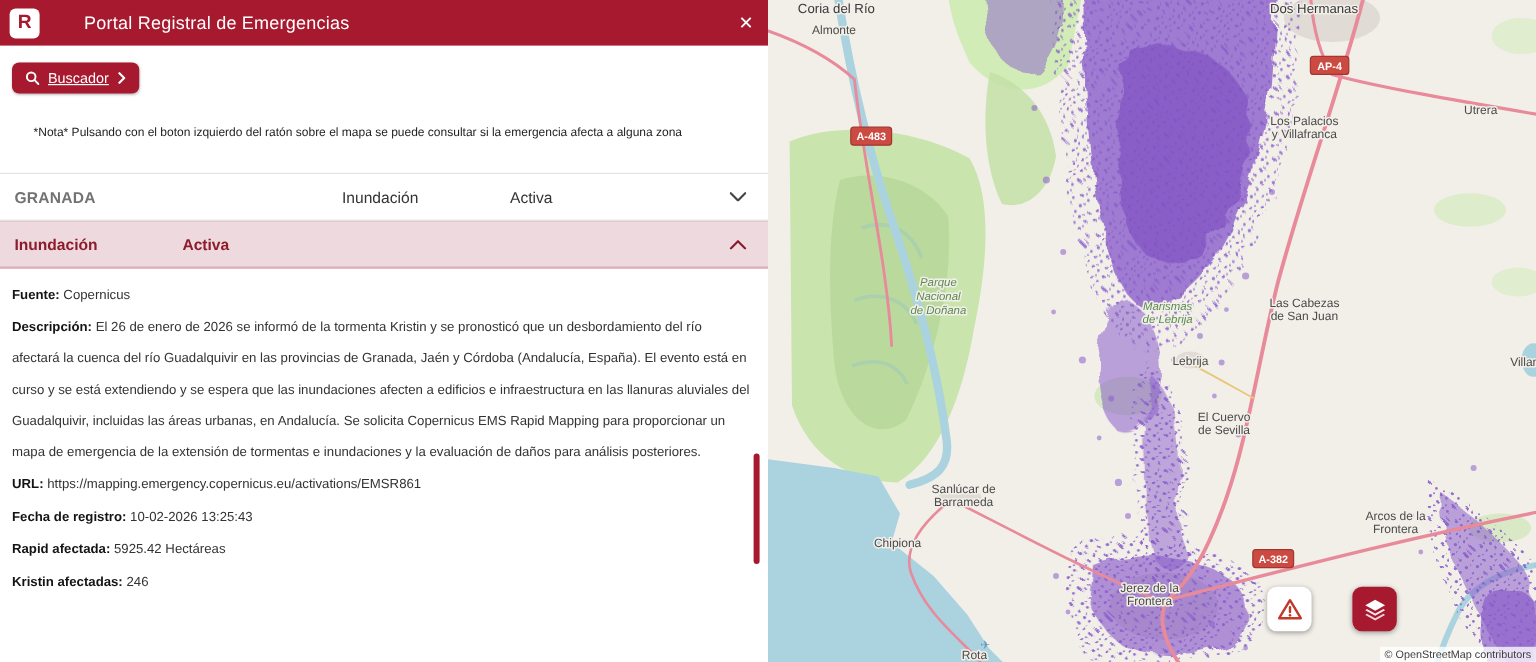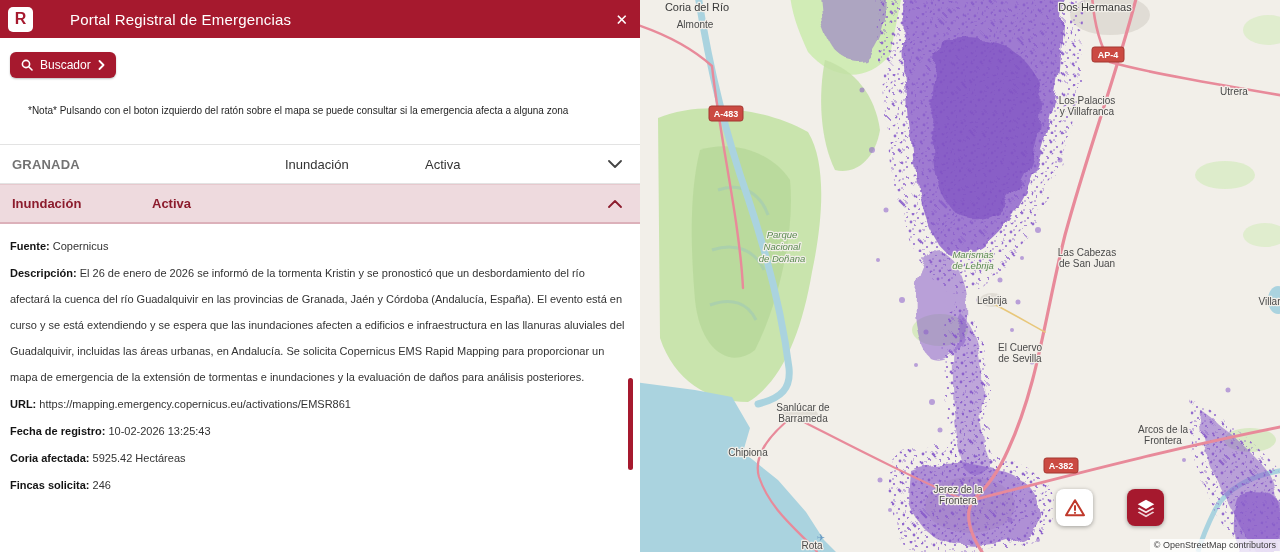--- a/index.html
+++ b/index.html
@@ -12,21 +12,21 @@
   
   .panel { position:relative; width:640px; height:552px; background:#fff; flex:none; overflow:hidden; }
   .panel-header { display:flex; align-items:center; height:38px; background:var(--red); color:#fff; padding:0 12px 0 8px; }
   .logo { width:25px; height:25px; background:#fff; border-radius:5px; display:grid; place-items:center; margin-right:9px; }
   .logo span { color:var(--red); font-weight:700; font-size:16px; line-height:1; }
   .panel-title { font-size:15px; font-weight:400; flex:1; letter-spacing:.2px;margin-left:28px; }
   .close-btn { background:none; border:none; color:#fff; font-size:15px; cursor:pointer; line-height:1; }
 
   .buscador { display:inline-flex; align-items:center; gap:7px; margin:14px 0 0 10px;
     background:var(--red); color:#fff; border:none; border-radius:6px; padding:6px 11px;
-    font-size:12px; font-family:inherit; cursor:pointer; box-shadow:0 1px 2px rgba(0,0,0,.25); }
+    font-size:12px; font-family:inherit; cursor:pointer; box-shadow:0 1px 2px rgba(0,0,0,.25);text-decoration:underline; }
   .note { margin:27px 28px 0; font-size:10px; color:#1e1e1e; }
 
   .rows { margin-top:28px; border-top:1px solid #e3e3e3; }
   .erow { display:flex; align-items:center; height:39px; border-bottom:1px solid #e3e3e3;
     padding:0 16px 0 12px; font-size:13px; color:#333; cursor:pointer; background:#fff; }
   .ename { width:273px; font-weight:700; color:#737373; letter-spacing:.2px; }
   .etype { width:140px; }
   .estatus { flex:1; }
   .chev { display:grid; place-items:center; width:18px; }
   .erow.active { background:var(--row-pink); border-bottom:2px solid #dcb1ba; border-top:1px solid #e6c9ce; height:40px; }
@@ -112,25 +112,25 @@
       </p>
       <p>
         <b>URL:</b>
         <span>https://mapping.emergency.copernicus.eu/activations/EMSR861</span>
       </p>
       <p>
         <b>Fecha de registro:</b>
         <span>10-02-2026 13:25:43</span>
       </p>
       <p>
-        <b>Coria afectada:</b>
+        <b>Rapid afectada:</b>
         <span>5925.42 Hectáreas</span>
       </p>
       <p>
-        <b>Fincas solicita:</b>
+        <b>Kristin afectadas:</b>
         <span>246</span>
       </p>
     </div>
 
     <div class="scroll-thumb"></div>
   </aside>
 
   <div class="map">
     <svg class="base" width="640" height="552" viewBox="0 0 640 552">
       <defs>

